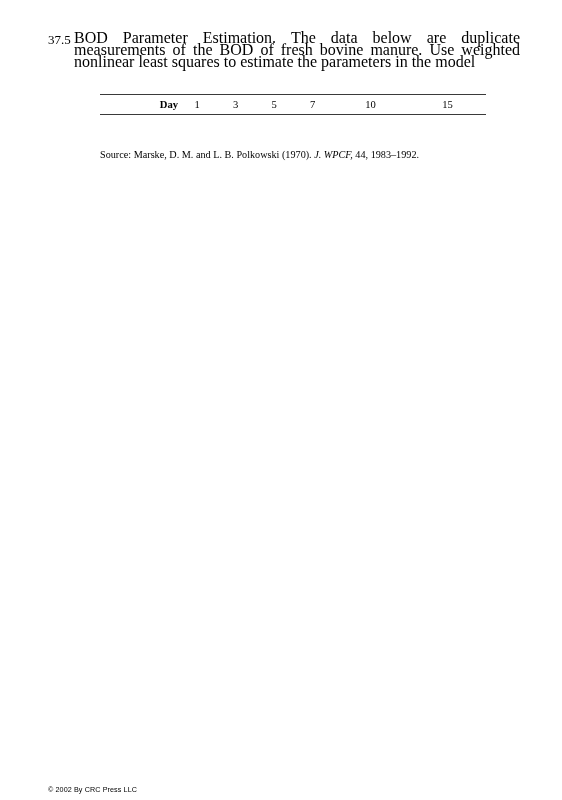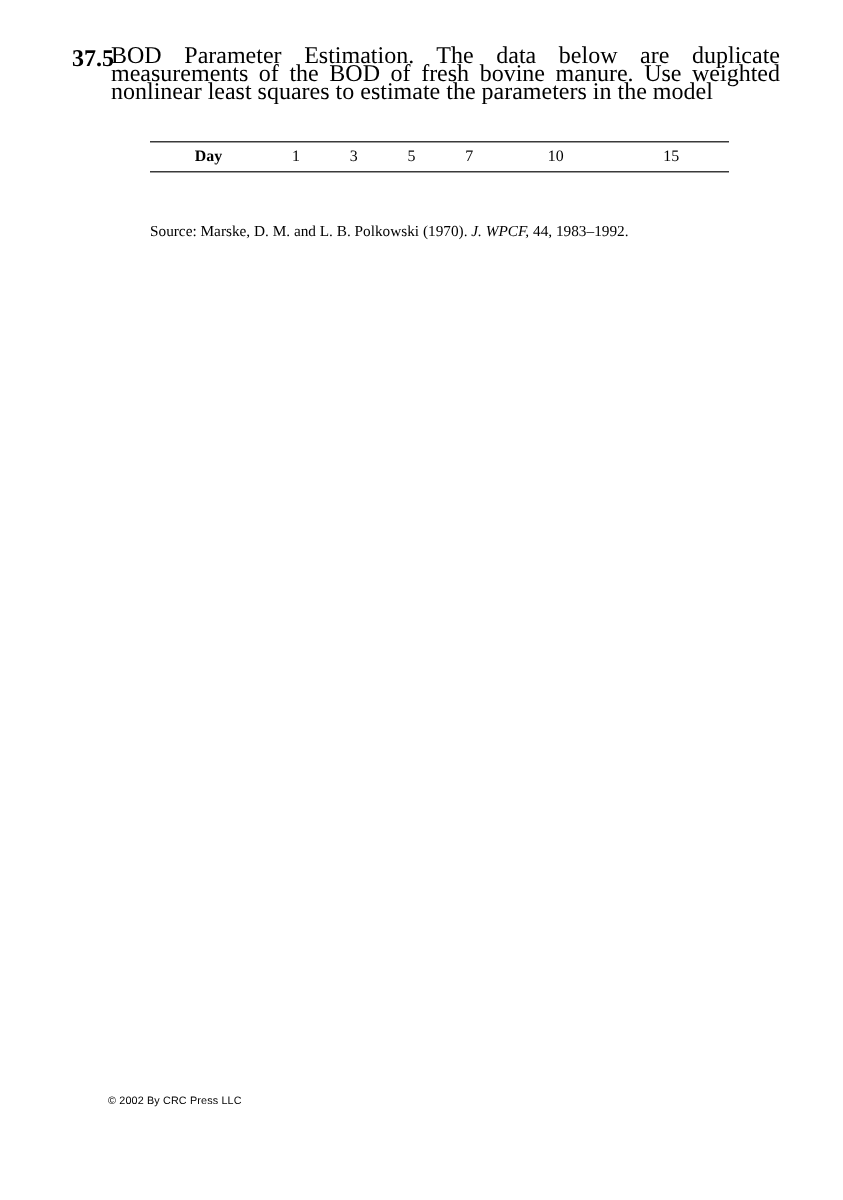--- a/index.html
+++ b/index.html
@@ -23,24 +23,24 @@
     top: 32px;
     width: 472px;
   }
   .problem-line {
     display: flex;
     align-items: flex-start;
     font-size: 11.2px;
     line-height: 15.4px;
   }
   .problem-number {
-    font-weight: bold;
+    font-weight: normal;
     width: 26px;
     flex: 0 0 26px;
-    font-size: 16px;
+    font-size: 13px;
   }
   .problem-body {
     flex: 1 1 auto;
     text-align: justify;
     text-justify: inter-word;
   }
   .problem-body .para {
     margin: 0;
     font-size: 16px;
     line-height: 12px;
@@ -88,21 +88,21 @@
   }
   table.data td, table.data th {
     padding: 0;
     font-weight: normal;
     text-align: center;
     vertical-align: baseline;
     height: 13px;
   }
   table.data th.rowlabel,
   table.data td.rowlabel {
-    text-align: center;
+    text-align: right;
     font-weight: bold;
     width: 78px;
     white-space: nowrap;
   }
   table.data td.rowlabel.blank {
     font-weight: normal;
   }
   .head-row th {
     font-weight: bold;
   }
@@ -121,27 +121,26 @@
     line-height: 13px;
     white-space: nowrap;
   }
   .source .lbl { }
   .source .jrnl { font-style: italic; text-align: right; }
 
   
   .footer {
     position: absolute;
     left: 48px;
-    top: 729px;
+    top: 785px;
     font-family: "Liberation Sans", "DejaVu Sans", sans-serif;
     font-size: 7.2px;
     line-height: 10px;
     color: #000000;
     letter-spacing: 0.1px;
-    margin-left: 24px;
   }
 </style>
 </head>
 <body>
 
 <div class="problem">
   <div class="problem-line">
     <span class="problem-number">37.5</span>
     <div class="problem-body">
       <p class="para"><span>BOD Parameter Estimation.</span><span> The data below are duplicate measurements of the BOD of fresh bovine manure. Use weighted nonlinear least squares to estimate the parameters in the model</span></p>

